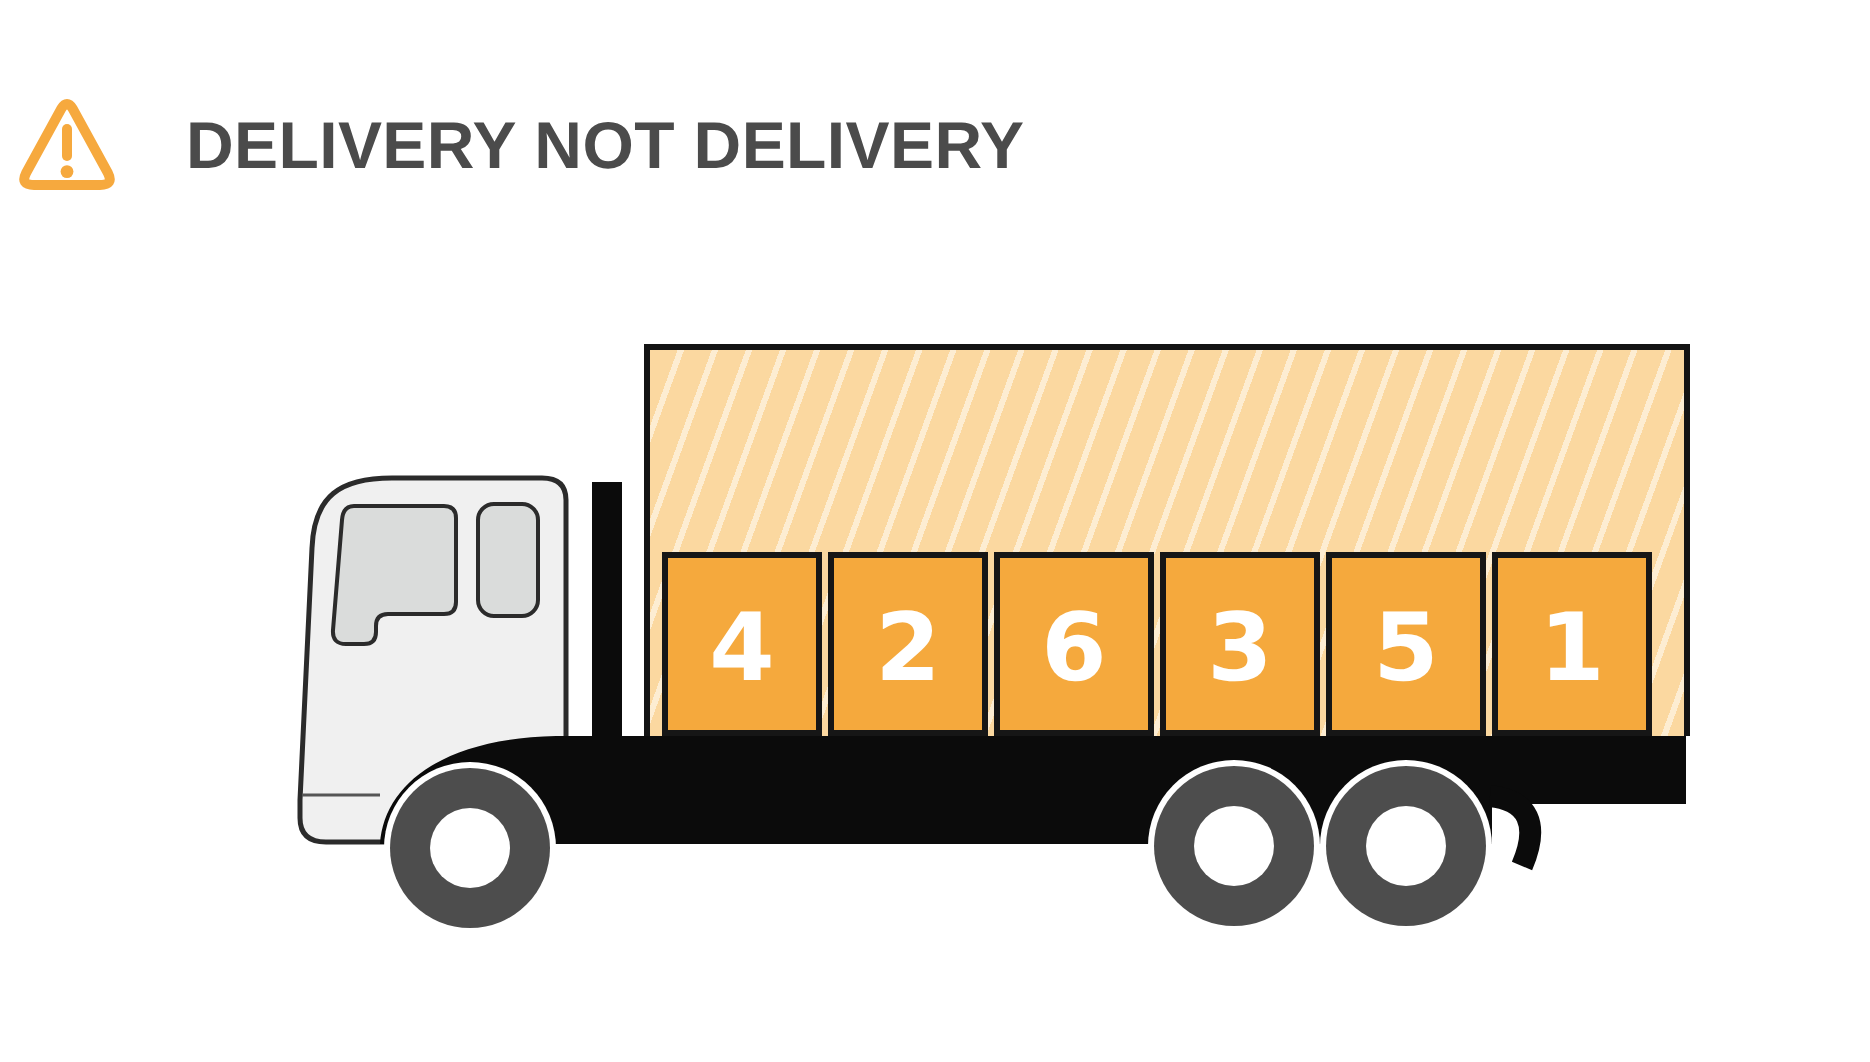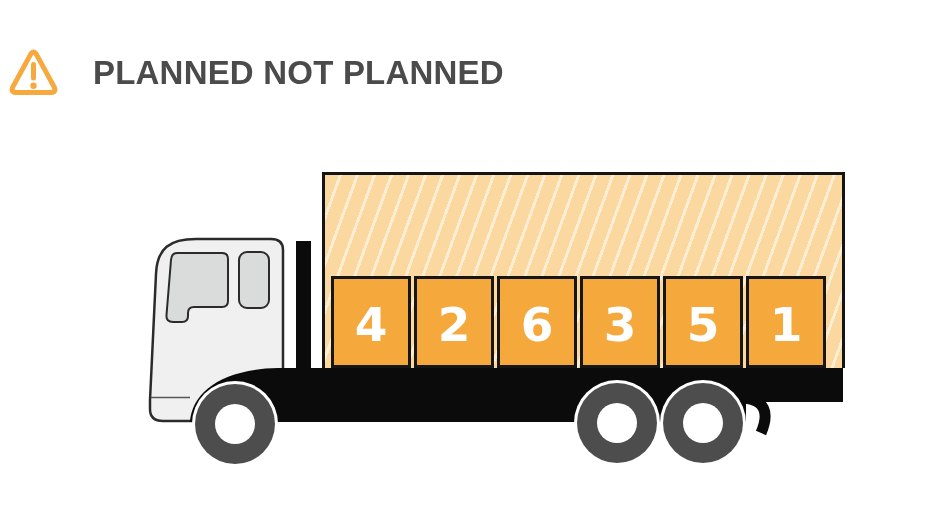--- a/index.html
+++ b/index.html
@@ -49,21 +49,21 @@
 <body>
 
 <div class="canvas">
 
   <div class="header">
     <svg class="warning-icon" viewBox="0 0 49 52">
       <path d="M21.6 9.4 Q24.5 4.6 27.4 9.4 L45 41.6 Q48 47.5 41 47.5 L8 47.5 Q1 47.5 4 41.6 Z" fill="none" stroke="#F6A93E" stroke-width="5" stroke-linejoin="round"></path>
       <line x1="24.5" y1="19.5" x2="24.5" y2="33" stroke="#F6A93E" stroke-width="5" stroke-linecap="round"></line>
       <circle cx="24.5" cy="40.8" r="3.2" fill="#F6A93E"></circle>
     </svg>
-    <h1 class="title">PLANNED NOT PLANNED</h1>
+    <h1 class="title">DELIVERY NOT DELIVERY</h1>
   </div>
 
   <div class="cargo">
     <div class="boxes">
       <div class="cargo-box">4</div>
       <div class="cargo-box">2</div>
       <div class="cargo-box">6</div>
       <div class="cargo-box">3</div>
       <div class="cargo-box">5</div>
       <div class="cargo-box">1</div>

